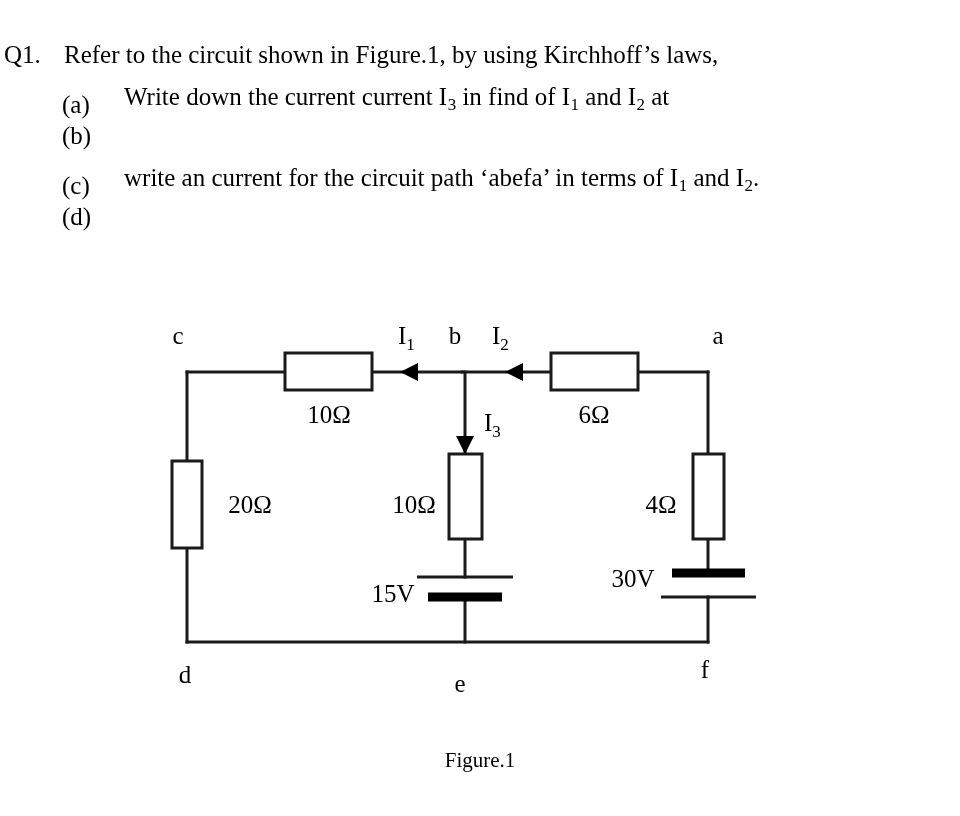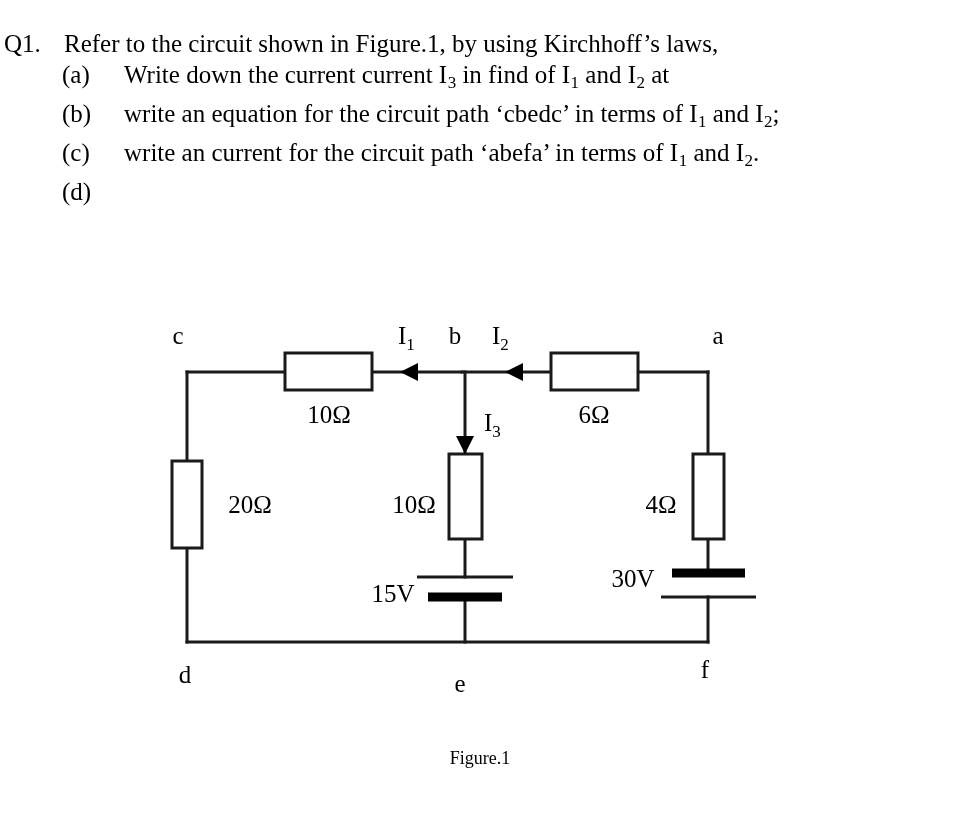--- a/index.html
+++ b/index.html
@@ -20,36 +20,36 @@
   #question-block {
     position: absolute;
     left: 0;
     top: 0;
     width: 960px;
     padding: 28px 0 0 0;
   }
 
   .q-row {
     display: flex;
-    align-items: flex-start;
+    align-items: flex-end;
     font-size: 25px;
     line-height: 31px;
     white-space: nowrap;
   }
 
   .q-label {
     flex: 0 0 auto;
     text-align: left;
   }
 
   .q-head-label { width: 60px; padding-left: 4px; }
   .q-item-label { width: 62px; padding-left: 62px; }
   .q-cont-indent { width: 124px; }
 
-  .q-text { flex: 0 1 auto; }
+  .q-text { flex: 0 1 auto; margin-top: 11px; }
 
   .sub {
     font-size: 17px;
     vertical-align: -0.30em;
     padding-left: 0.5px;
   }
   .sub-tight {
     font-size: 17px;
     vertical-align: -0.28em;
   }
@@ -68,21 +68,21 @@
     left: 0;
     top: 0;
   }
 
   .fig-caption {
     position: absolute;
     left: 0;
     top: 448px;
     width: 960px;
     text-align: center;
-    font-size: 18px;
+    font-size: 21px;
   }
 
   .svg-label {
     font-family: "Liberation Serif", "DejaVu Serif", serif;
     font-size: 25px;
     fill: #000000;
   }
   .svg-sub {
     font-family: "Liberation Serif", "DejaVu Serif", serif;
     font-size: 17px;
@@ -121,21 +121,20 @@
     <span class="q-text">Refer to the circuit shown in Figure.1, by using Kirchhoff’s laws,</span>
   </div>
 
   <div class="q-row">
     <span class="q-label q-item-label">(a)</span>
     <span class="q-text"><span>Write down the current current I</span><span class="sub">3</span><span> in find of I</span><span class="sub">1</span><span> and I</span><span class="sub">2</span><span> at</span></span>
   </div>
 
   <div class="q-row">
     <span class="q-label q-item-label">(b)</span>
-    <span class="q-text"><span>write an equation for the circuit path ‘cbedc’ in terms of I</span><span class="sub">1</span><span> and I</span><span class="sub">2</span><span>;</span></span>
   </div>
 
   <div class="q-row">
     <span class="q-label q-item-label">(c)</span>
     <span class="q-text"><span>write an current for the circuit path ‘abefa’ in terms of I</span><span class="sub">1</span><span> and I</span><span class="sub">2</span><span>.</span></span>
   </div>
 
   <div class="q-row">
     <span class="q-label q-item-label">(d)</span>
   </div>

